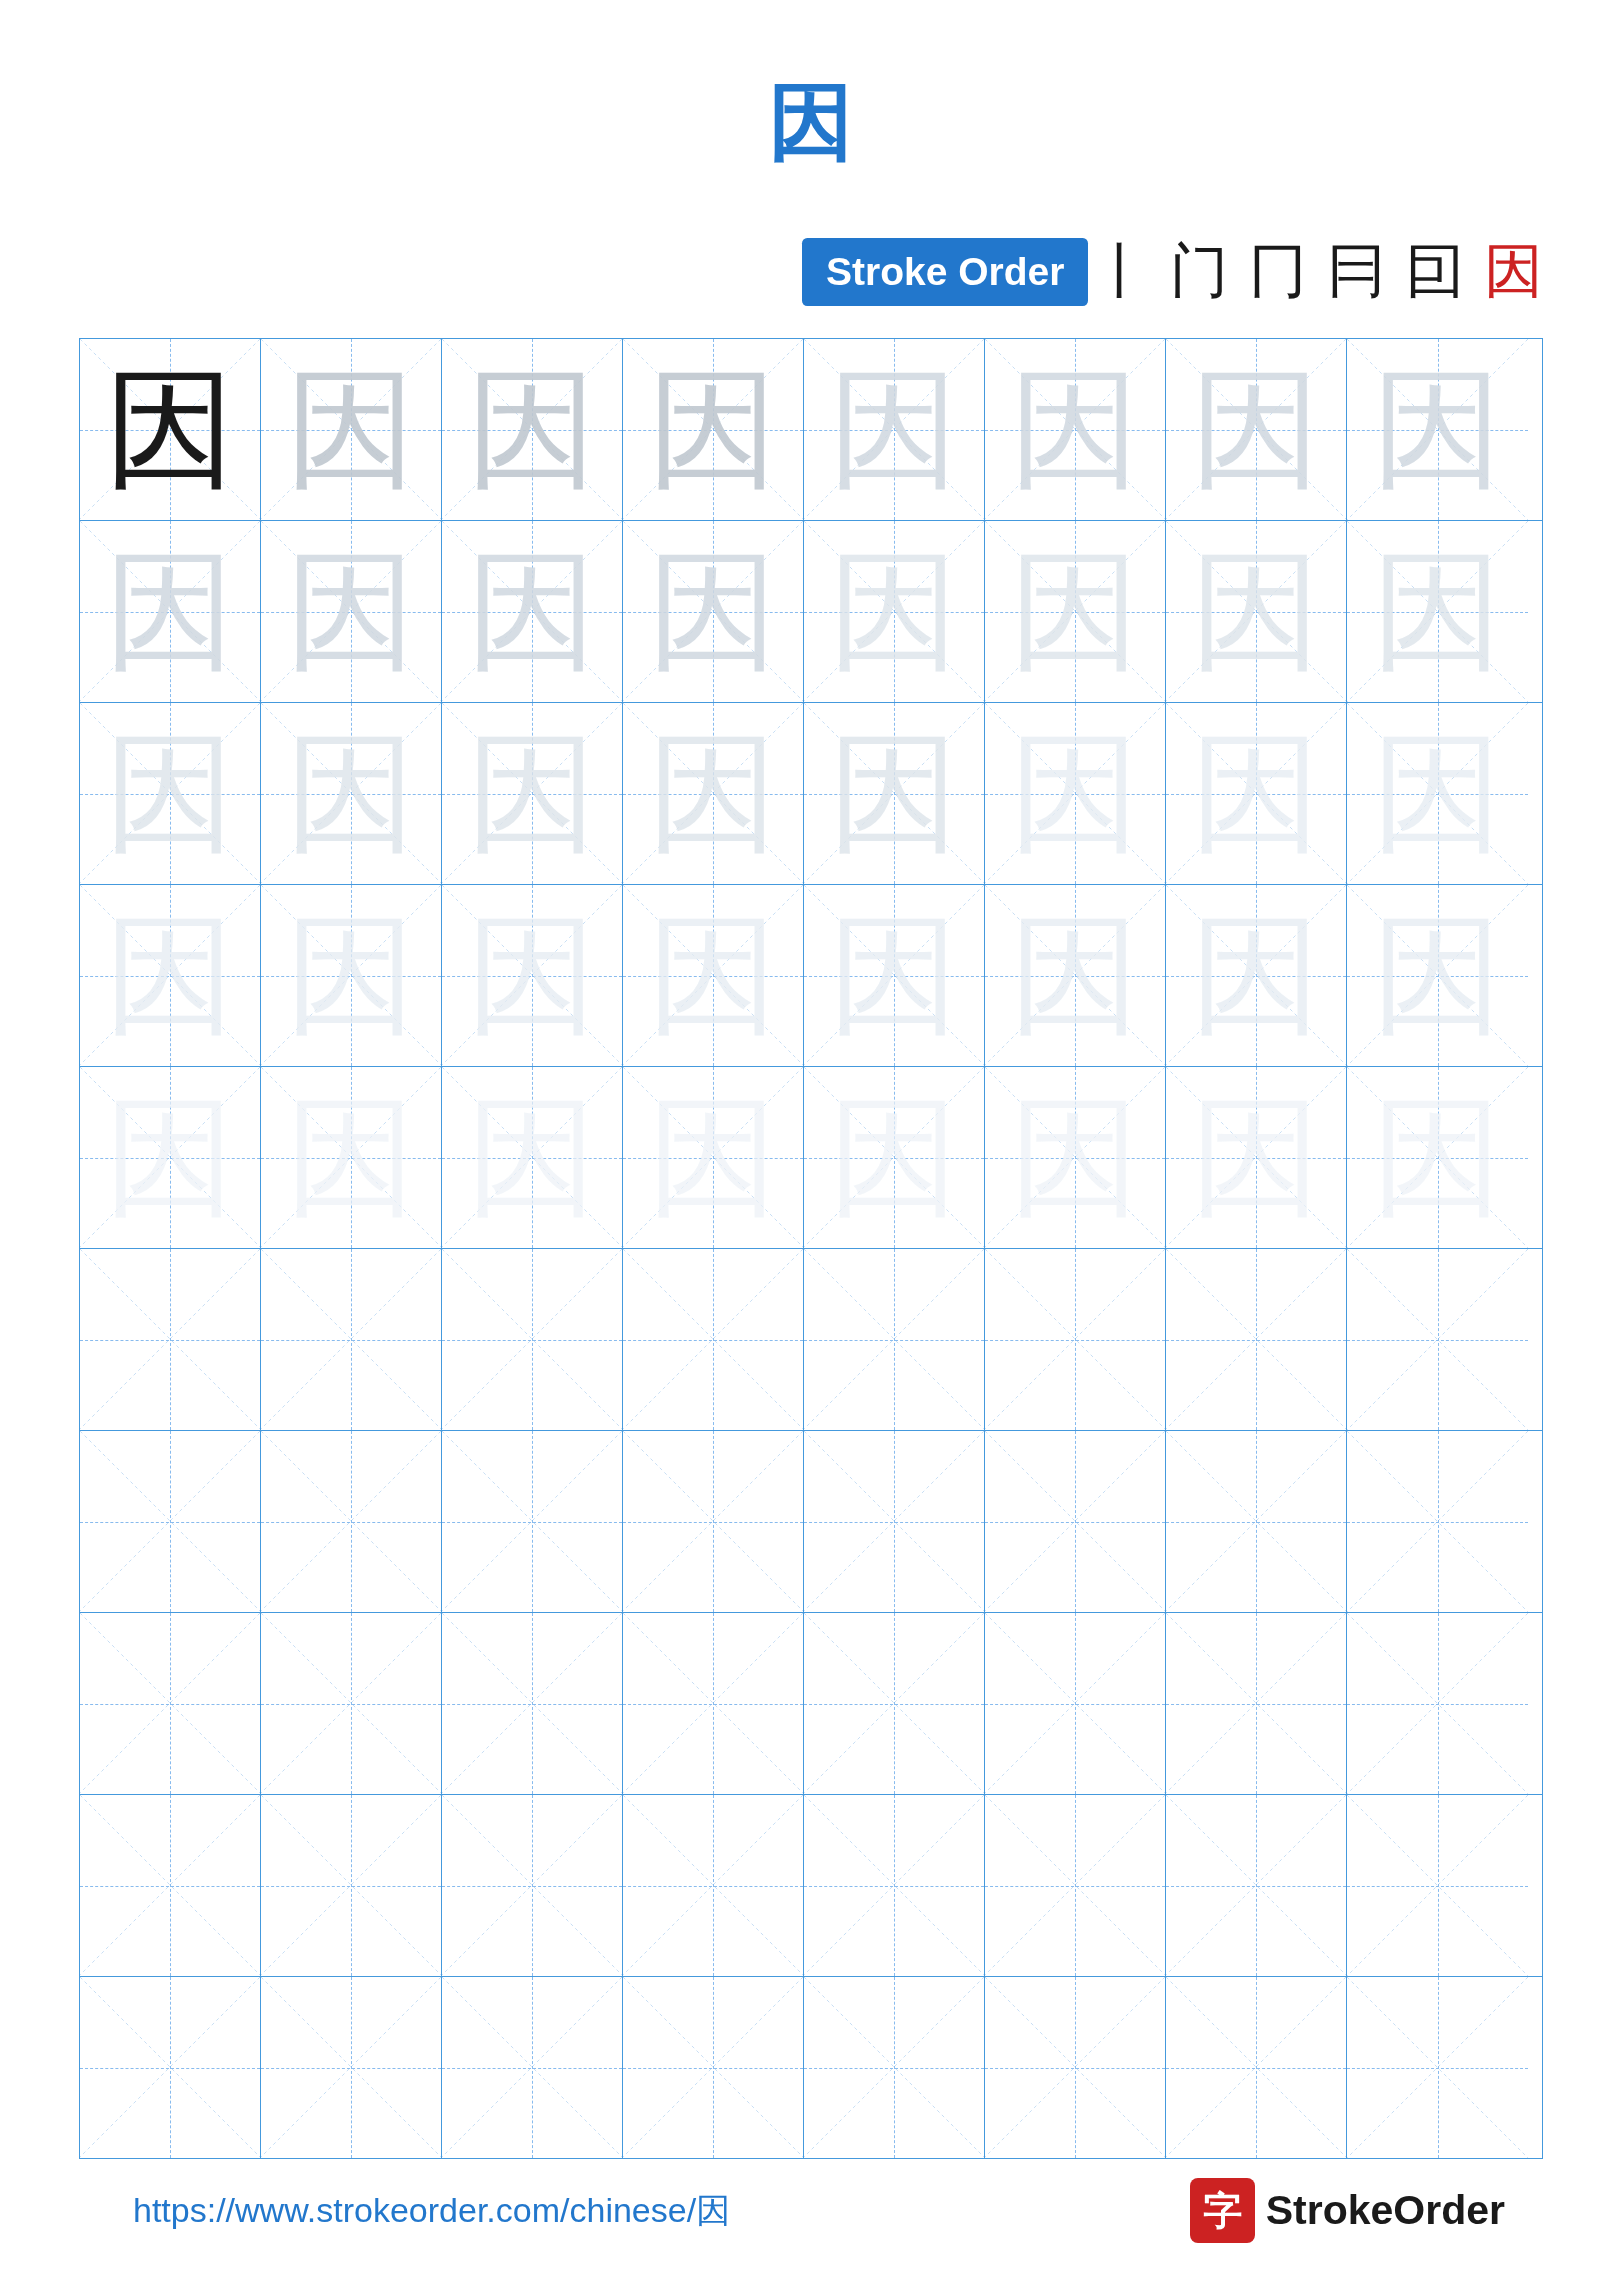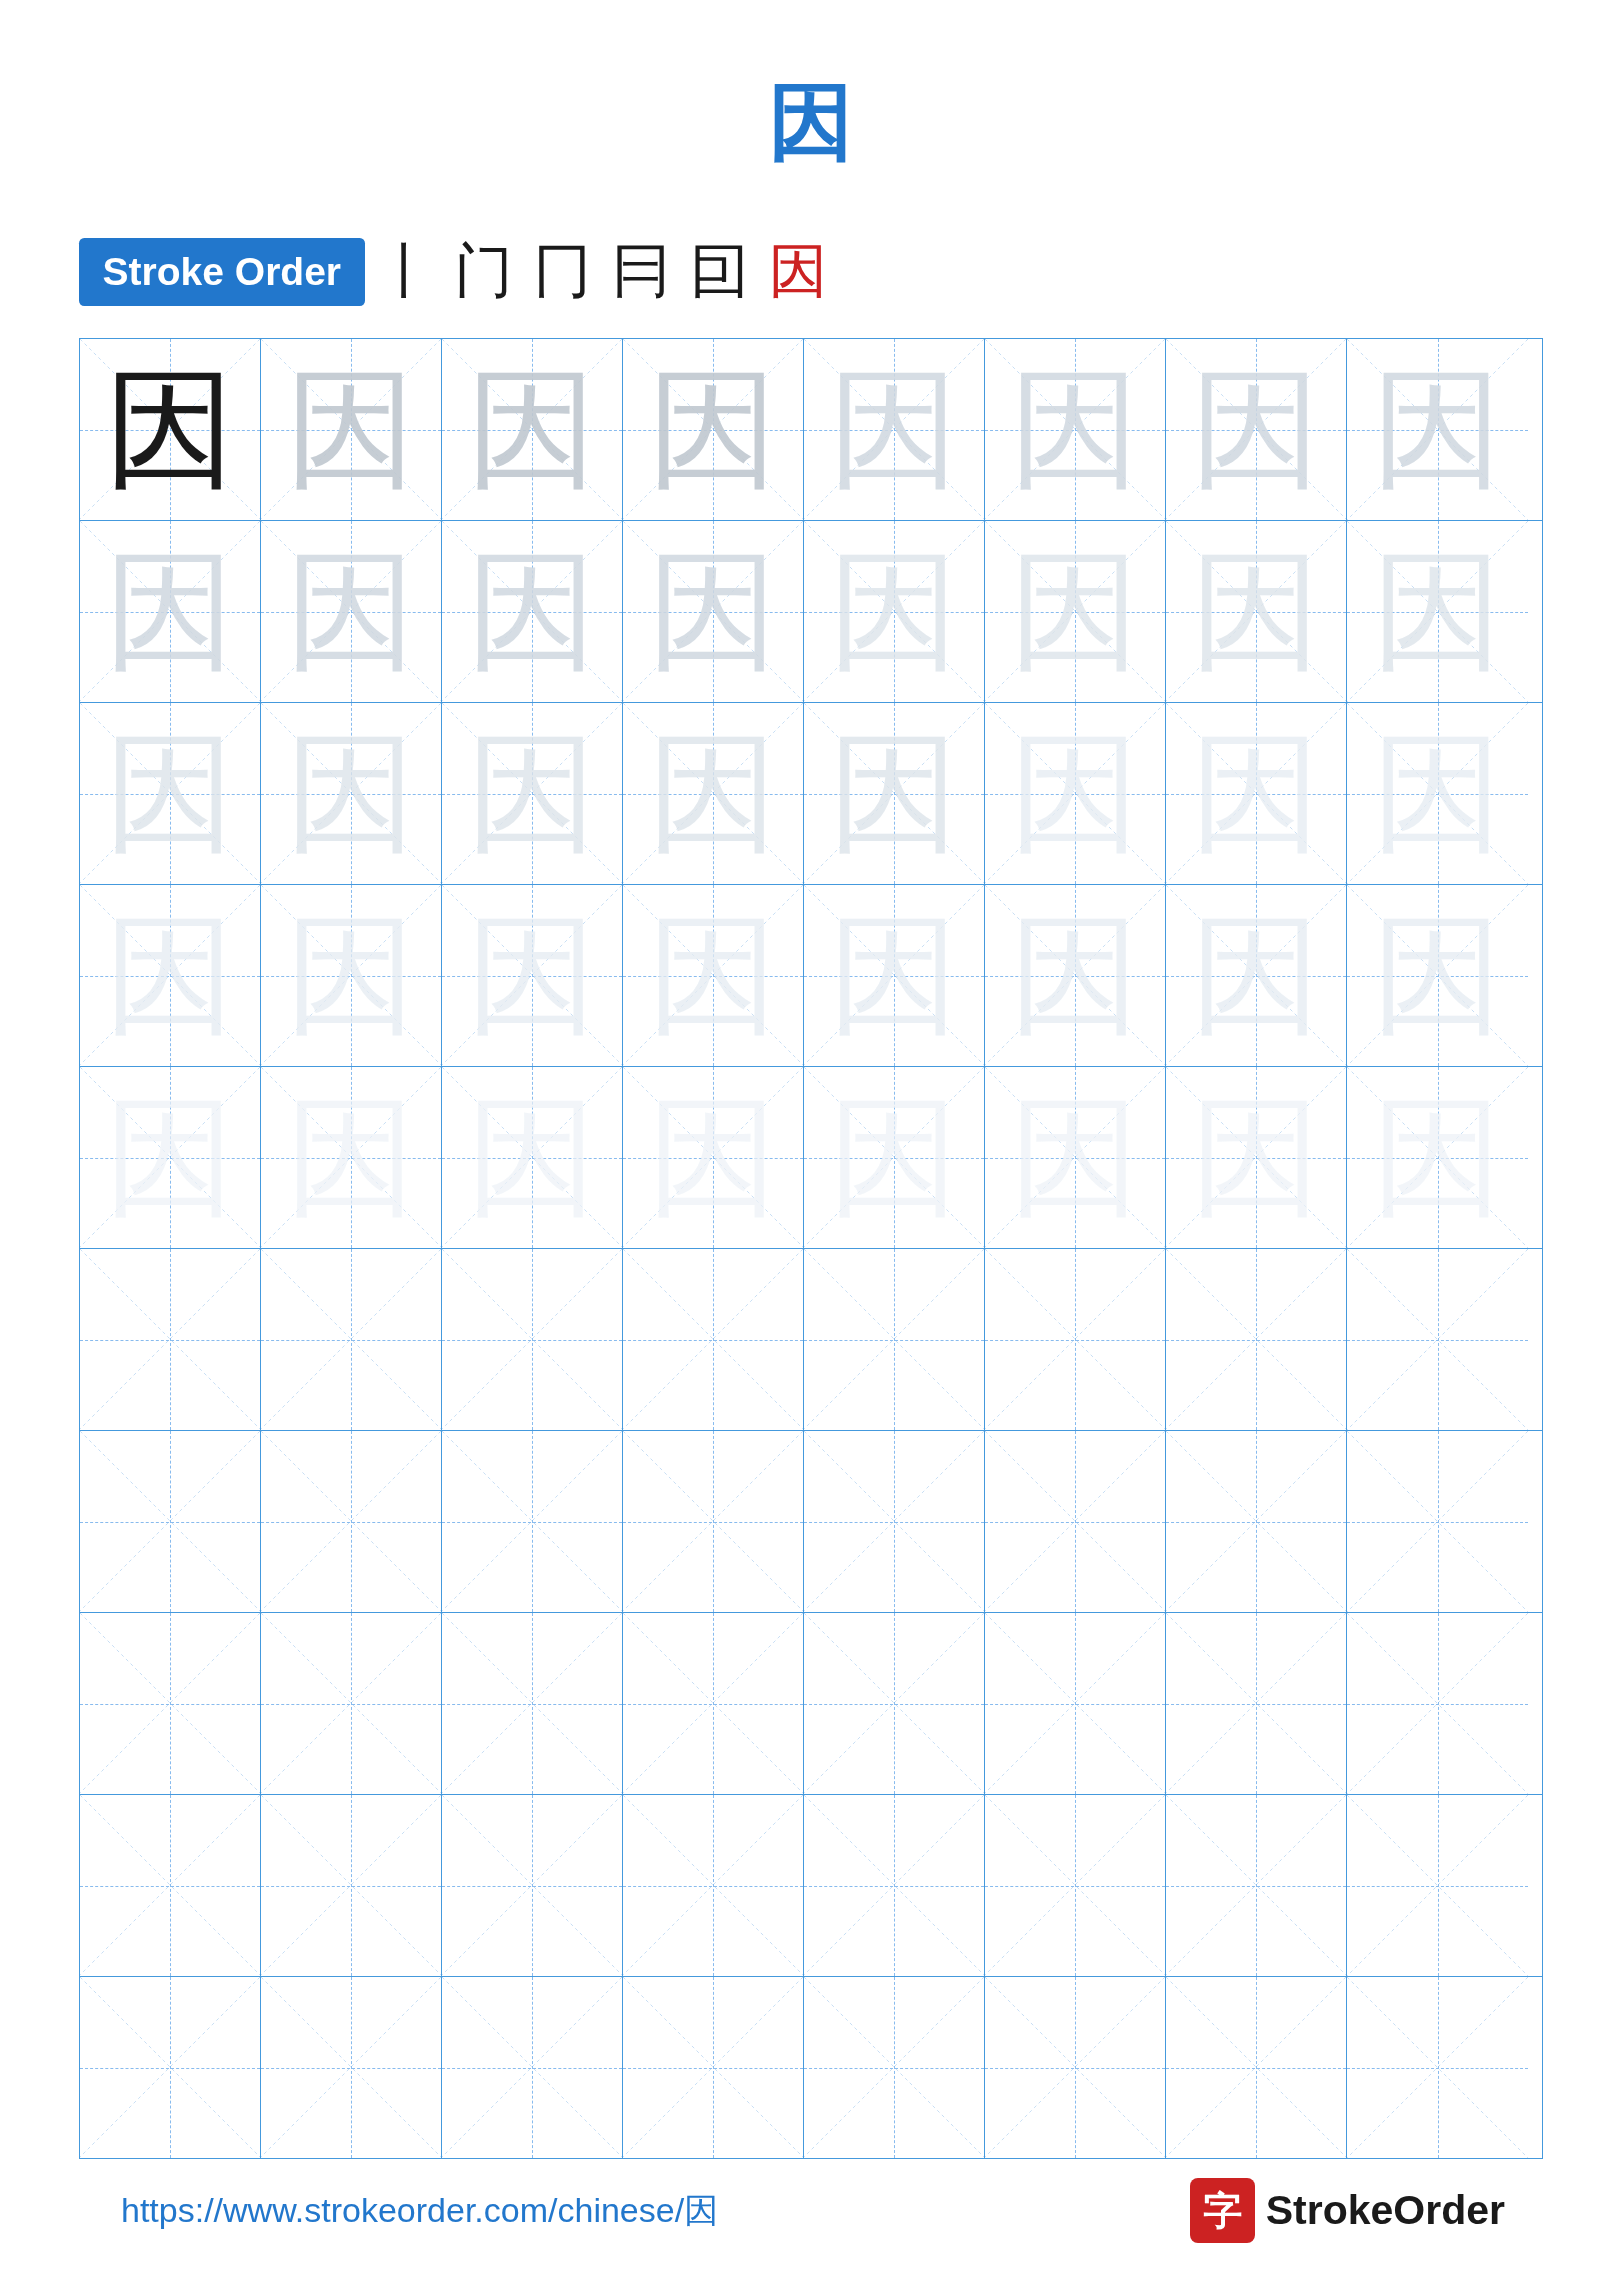--- a/index.html
+++ b/index.html
@@ -27,21 +27,22 @@
 
     .title-char {
       color: #2277cc;
       font-weight: bold;
     }
 
     .stroke-order-section {
       margin: 52px 79px 26px 79px;
       display: flex;
       align-items: center;
-      gap: 11px;
+      gap: 3px;
+      justify-content: flex-end;
     }
 
     .stroke-order-badge {
       background: #2277cc;
       color: white;
       font-size: 39px;
       font-weight: bold;
       padding: 11.8px 23.6px;
       border-radius: 5.2px;
       white-space: nowrap;
@@ -162,21 +163,21 @@
 
     .cell-diagonal line {
       stroke: #aaccee;
       stroke-width: 1;
       stroke-dasharray: 5, 5;
     }
 
     .footer {
       position: absolute;
       bottom: 52px;
-      left: 4px;
+      left: 16px;
       right: 0;
       display: flex;
       align-items: center;
       justify-content: space-between;
       padding: 0 117px;
     }
 
     .footer-url {
       font-size: 34px;
       color: #2277cc;

